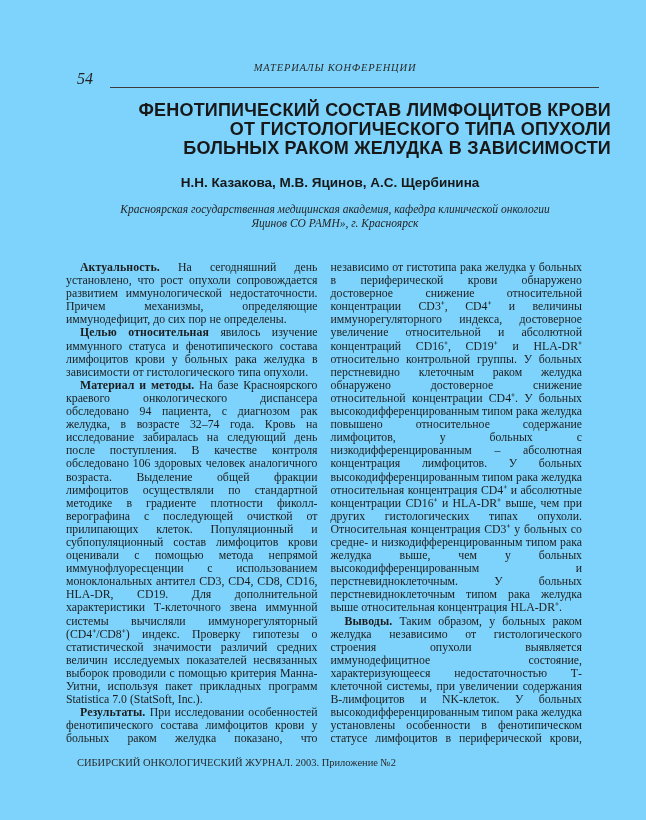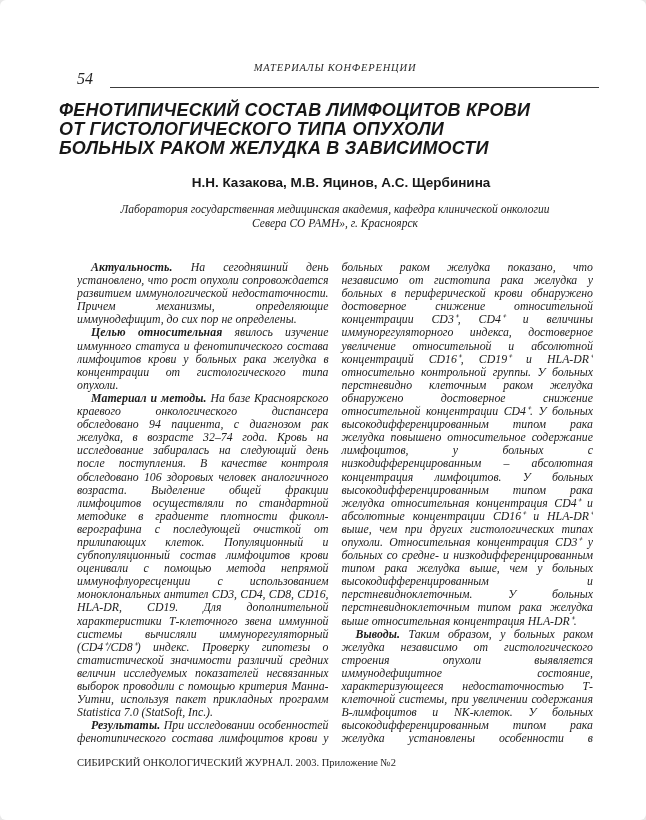--- a/index.html
+++ b/index.html
@@ -1,25 +1,24 @@
 <!DOCTYPE html>
 <html lang="ru"><head>
 <meta charset="utf-8">
 <style>
   html, body { margin: 0; padding: 0; background: #e8e8e8; }
   .page {
     position: relative;
     width: 646px;
     height: 820px;
     margin: 0 auto;
-    background: #ffffff;
+    background: #7dd3fc;
     font-family: "Liberation Serif", serif;
     color: #1c1c1c;
     overflow: hidden;
-    border-radius: 6px;
   }
 
   .running-head {
     position: absolute; top: 62px; left: 77px; width: 516px;
     text-align: center;
     font-style: italic;
     font-size: 10.5px;
     letter-spacing: 0.8px;
     color: #2a2a2a;
   }
@@ -31,57 +30,55 @@
     text-align: center;
   }
   .header-rule {
     position: absolute; top: 87px; left: 110px; width: 489px;
     border-top: 1.5px solid #3c3c3c;
     height: 0;
   }
 
   .title-block {
     position: absolute; top: 101px; left: 59px; width: 552px;
-    text-align: left;
+    text-align: right;
     font-family: "Liberation Sans", sans-serif;
     font-weight: bold;
     font-size: 18px;
     line-height: 19px;
     letter-spacing: 0.2px;
     color: #181818;
-    font-style: italic;
   }
   .authors {
-    position: absolute; top: 175px; left: 65px; width: 552px;
+    position: absolute; top: 175px; left: 54px; width: 552px;
     text-align: center;
     font-family: "Liberation Sans", sans-serif;
     font-weight: bold;
     font-size: 13.5px;
     color: #181818;
   }
   .affiliation {
     position: absolute; top: 203px; left: 45px; width: 580px;
     text-align: center;
     font-style: italic;
     font-size: 11.5px;
     line-height: 13.5px;
     color: #242424;
   }
 
   .body-columns {
-    position: absolute; top: 261px; left: 77px; width: 516px; height: 490px;
+    position: absolute; top: 261px; left: 66px; width: 516px; height: 490px;
     column-count: 2;
     column-gap: 13px;
     column-fill: auto;
     overflow: hidden;
     font-size: 11.8px;
     line-height: 13.1px;
     text-align: justify;
     hyphens: auto;
-    font-style: italic;
     -webkit-hyphens: auto;
   }
   .para { margin: 0; text-indent: 14px; }
   .para b { letter-spacing: 0.1px; }
 
   .journal-footer {
     position: absolute; top: 757px; left: 77px; width: 516px;
     font-size: 10.5px;
     color: #2a2a2a;
   }
@@ -97,27 +94,27 @@
 
   <div class="title-block">
     <div>ФЕНОТИПИЧЕСКИЙ СОСТАВ ЛИМФОЦИТОВ КРОВИ</div>
     <div>ОТ ГИСТОЛОГИЧЕСКОГО ТИПА ОПУХОЛИ</div>
     <div>БОЛЬНЫХ РАКОМ ЖЕЛУДКА В ЗАВИСИМОСТИ</div>
   </div>
 
   <div class="authors">Н.Н. Казакова, М.В. Яцинов, А.С. Щербинина</div>
 
   <div class="affiliation">
-    <div>Лаборатория государственная медицинская академия, кафедра клинической онкологии</div>
-    <div>Севера СО РАМН», г. Красноярск</div>
+    <div>Красноярская государственная медицинская академия, кафедра клинической онкологии</div>
+    <div>Яцинов СО РАМН», г. Красноярск</div>
   </div>
 
   <div class="body-columns">
     <p class="para"><b>Актуальность.</b> <span>На сегодняшний день установлено, что рост опухоли сопровождается развитием иммунологической недостаточности. Причем механизмы, определяющие иммунодефицит, до сих пор не определены.</span></p>
-    <p class="para"><b>Целью относительная</b> <span>явилось изучение иммунного статуса и фенотипического состава лимфоцитов крови у больных рака желудка в концентрации от гистологического типа опухоли.</span></p>
+    <p class="para"><b>Целью относительная</b> <span>явилось изучение иммунного статуса и фенотипического состава лимфоцитов крови у больных рака желудка в зависимости от гистологического типа опухоли.</span></p>
     <p class="para"><b>Материал и методы.</b> <span>На базе Красноярского краевого онкологического диспансера обследовано 94 пациента, с диагнозом рак желудка, в возрасте 32–74 года. Кровь на исследование забиралась на следующий день после поступления. В качестве контроля обследовано 106 здоровых человек аналогичного возраста. Выделение общей фракции лимфоцитов осуществляли по стандартной методике в градиенте плотности фиколл-верографина с последующей очисткой от прилипающих клеток. Популяционный и субпопуляционный состав лимфоцитов крови оценивали с помощью метода непрямой иммунофлуоресценции с использованием моноклональных антител CD3, CD4, CD8, CD16, HLA-DR, CD19. Для дополнительной характеристики Т-клеточного звена иммунной системы вычисляли иммунорегуляторный (CD4⁺/CD8⁺) индекс. Проверку гипотезы о статистической значимости различий средних величин исследуемых показателей несвязанных выборок проводили с помощью критерия Манна-Уитни, используя пакет прикладных программ Statistica 7.0 (StatSoft, Inc.).</span></p>
     <p class="para"><b>Результаты.</b> <span>При исследовании особенностей фенотипического состава лимфоцитов крови у больных раком желудка показано, что независимо от гистотипа рака желудка у больных в периферической крови обнаружено достоверное снижение относительной концентрации CD3⁺, CD4⁺ и величины иммунорегуляторного индекса, достоверное увеличение относительной и абсолютной концентраций CD16⁺, CD19⁺ и HLA-DR⁺ относительно контрольной группы. У больных перстневидно клеточным раком желудка обнаружено достоверное снижение относительной концентрации CD4⁺. У больных высокодифференцированным типом рака желудка повышено относительное содержание лимфоцитов, у больных с низкодифференцированным – абсолютная концентрация лимфоцитов. У больных высокодифференцированным типом рака желудка относительная концентрация CD4⁺ и абсолютные концентрации CD16⁺ и HLA-DR⁺ выше, чем при других гистологических типах опухоли. Относительная концентрация CD3⁺ у больных со средне- и низкодифференцированным типом рака желудка выше, чем у больных высокодифференцированным и перстневидноклеточным. У больных перстневидноклеточным типом рака желудка выше относительная концентрация HLA-DR⁺.</span></p>
     <p class="para"><b>Выводы.</b> <span>Таким образом, у больных раком желудка независимо от гистологического строения опухоли выявляется иммунодефицитное состояние, характеризующееся недостаточностью Т-клеточной системы, при увеличении содержания В-лимфоцитов и NK-клеток. У больных высокодифференцированным типом рака желудка установлены особенности в фенотипическом статусе лимфоцитов в периферической крови, которые выражаются в относительном повышении содержания Т-лимфоцитов и в абсолютном повышении содержания В-лимфоцитов и NK-клеток относительно других гистологических типов.</span></p>
   </div>
 
   <div class="journal-footer">СИБИРСКИЙ ОНКОЛОГИЧЕСКИЙ ЖУРНАЛ. 2003. Приложение №2</div>
 
 </div>
 
 </body></html>

